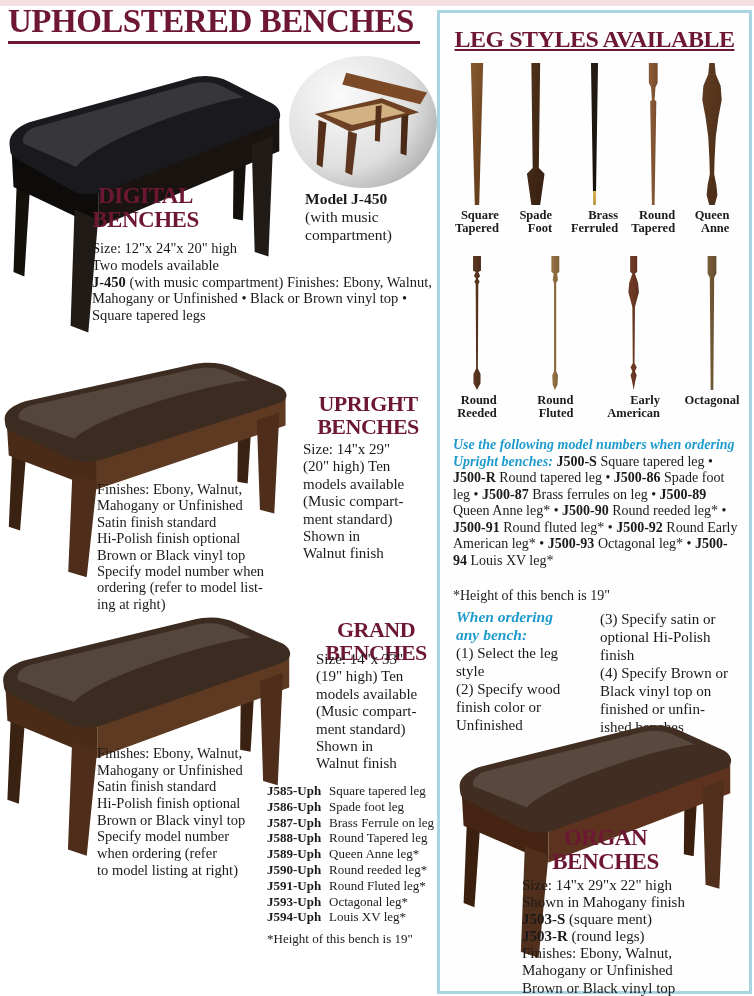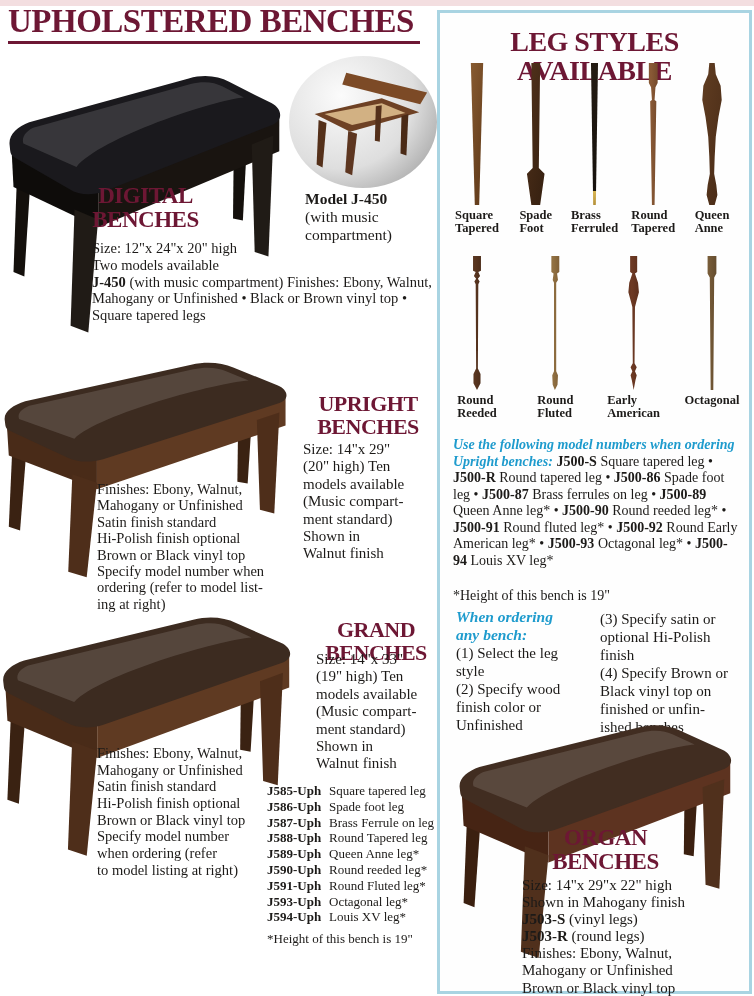--- a/index.html
+++ b/index.html
@@ -18,26 +18,26 @@
   .pleg{fill:var(--leg);} .pleg2{fill:var(--leg2);} .pwood{fill:var(--wood);} .pwood2{fill:var(--wood2);}
   .pcush{fill:var(--cush);} .psheen{fill:#ffffff;opacity:.13;}
   .bench-black{--cush:#1a191d;--wood:#191410;--wood2:#0e0c0a;--leg:#201b16;--leg2:#14100c;}
   .bench-walnut{--cush:#3c2b20;--wood:#5f3a22;--wood2:#492b18;--leg:#4e2e1a;--leg2:#3a2212;}
   .bench-mahog{--cush:#412d21;--wood:#5d3320;--wood2:#462414;--leg:#50301c;--leg2:#3b2010;}
   
   .inset-circle{left:289px;top:56px;width:148px;height:132px;border-radius:50%;
      background:radial-gradient(circle at 35% 30%,#fbfbfb,#dedede 55%,#8f8f8f);}
   
   .panel{left:437px;top:10px;width:309px;height:978px;border:3px solid #a9d4e2;background:#fefefe;}
-  .panel-head{width:100%;top:14px;font-size:28px;}
+  .panel-head{width:100%;top:14px;font-size:24px;text-decoration:underline;}
   .legs-row{display:flex;justify-content:space-between;left:8px;width:293px;}
   .leg-cell{width:58px;display:flex;flex-direction:column;align-items:center;}
   .legimg{width:44px;height:142px;}
   .row2 .legimg{height:134px;}
-  .leg-label{font-size:12.5px;font-weight:bold;line-height:1.05;text-align:left;margin-top:4px;}
+  .leg-label{font-size:12.5px;font-weight:bold;line-height:1.05;text-align:right;margin-top:4px;}
   .leg-sqt{background:linear-gradient(100deg,#9a6a3c,#6a421f 60%,#55331a);
      clip-path:polygon(36% 0,64% 0,55% 100%,45% 100%);}
   .leg-spd{background:linear-gradient(100deg,#5a371e,#3a2312 70%);
      clip-path:polygon(40% 0,60% 0,57% 74%,70% 78%,60% 100%,40% 100%,30% 78%,43% 74%);}
   .leg-brs{background:linear-gradient(to bottom,#241c13 0%,#16110c 90%,#d9b654 90.5%,#b3903a 100%);
      clip-path:polygon(42% 0,58% 0,53% 100%,47% 100%);}
   .leg-rdt{background:linear-gradient(90deg,#4a2a16,#8a5a36 45%,#3f2312);
      clip-path:polygon(40% 0,60% 0,60% 14%,55% 17%,53% 26%,57% 27%,53% 100%,47% 100%,43% 27%,47% 26%,45% 17%,40% 14%);}
   .leg-qa{width:54px;background:linear-gradient(100deg,#6a4426,#3f2412);
      clip-path:polygon(45% 0,55% 0,57% 8%,66% 16%,68% 26%,62% 38%,57% 52%,55% 66%,54% 78%,58% 86%,60% 93%,55% 100%,45% 100%,40% 93%,42% 86%,46% 78%,45% 66%,43% 52%,38% 38%,32% 26%,34% 16%,43% 8%);}
@@ -285,20 +285,20 @@
       <polygon class="pleg" points="274,80 296,72 291,180 277,176"></polygon>
       <path class="pcush" d="M28,80 C27,71 36,64 48,60 L210,21 C226,17 240,19 251,24 L294,43 C305,48 306,58 296,62 L124,122 C111,126 98,125 89,120 L34,92 C28,89 29,87 28,80 Z"></path>
       <path class="psheen" d="M52,65 L212,26 C224,23 236,24 244,28 L266,38 C236,40 120,74 96,100 L42,79 C40,73 45,68 52,65 Z"></path>
     </svg>
   </div>
   <h2 class="abs sec-head preline z2" style="left:523px;top:826px;width:165px;font-size:23px;">ORGAN
 BENCHES</h2>
   <div class="abs body-txt z2" style="left:522px;top:877px;width:218px;font-size:15px;line-height:1.14;">
     <div><span>Size: 14"x 29"x 22" high</span></div>
     <div><span>Shown in Mahogany finish</span></div>
-    <div><span style="font-weight: bold;">J503-S</span><span> (vinyl legs)</span></div>
+    <div><span style="font-weight: bold;">J503-S</span><span> (square ment)</span></div>
     <div><span style="font-weight: bold;">J503-R</span><span> (round legs)</span></div>
     <div><span>Finishes: Ebony, Walnut,</span></div>
     <div><span>Mahogany or Unfinished</span></div>
     <div><span>Brown or Black vinyl top</span></div>
   </div>
 
 </div>
 
 </body></html>

